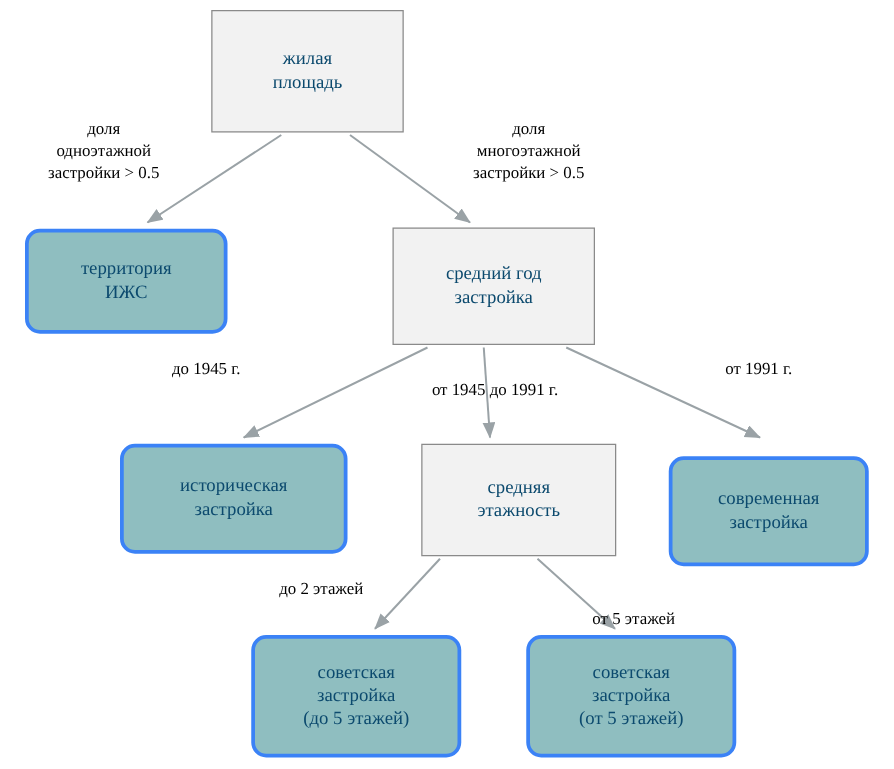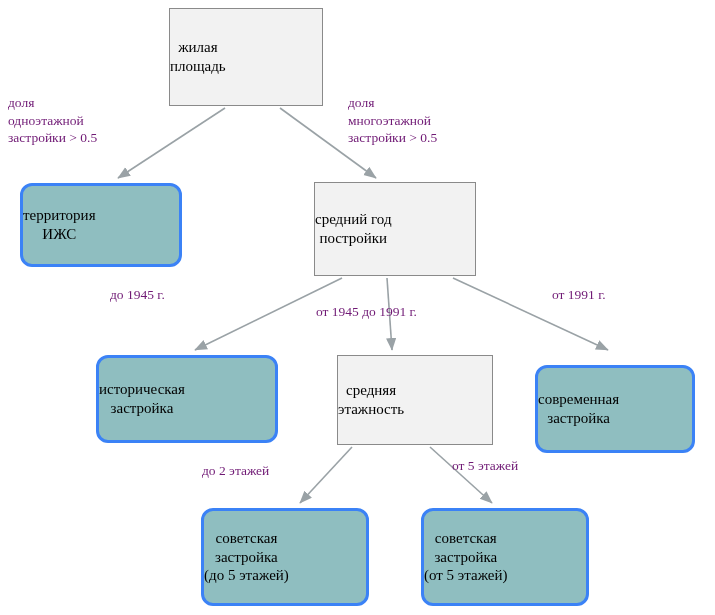--- a/index.html
+++ b/index.html
@@ -19,42 +19,43 @@
     position: absolute;
     left: 0;
     top: 0;
     width: 715px;
     height: 615px;
   }
   .node {
     position: absolute;
     display: flex;
     align-items: center;
+    justify-content: center;
     text-align: center;
     box-sizing: border-box;
     font-size: 15px;
     line-height: 1.25;
-    color: #000000;
+    color: #0c4a6e;
   }
   .node.decision {
     background: #f2f2f2;
     border: 1px solid #8a8a8a;
     border-radius: 0;
   }
   .node.leaf {
     background: #8fbec0;
     border: 3px solid #3b82f6;
     border-radius: 12px;
   }
   .edge-label {
     position: absolute;
     font-size: 13.5px;
     line-height: 1.3;
-    color: #701a75;
-    text-align: left;
+    color: #000000;
+    text-align: center;
     white-space: pre-line;
   }
 </style>
 </head>
 <body>
 
 <div id="canvas">
   <svg class="edges" viewBox="0 0 715 615">
     <defs>
       <marker id="arrowhead" markerWidth="9" markerHeight="9" refX="7.5" refY="3.2" orient="auto">
@@ -75,21 +76,21 @@
       <div class="node decision" style="left: 169px; top: 8px; width: 154px; height: 98px;">
         <span style="white-space: pre-line;">жилая
 площадь</span>
       </div>
       <div class="node leaf" style="left: 20px; top: 183px; width: 162px; height: 84px;">
         <span style="white-space: pre-line;">территория
 ИЖС</span>
       </div>
       <div class="node decision" style="left: 314px; top: 182px; width: 162px; height: 94px;">
         <span style="white-space: pre-line;">средний год
-постройки</span>
+застройка</span>
       </div>
       <div class="node leaf" style="left: 96px; top: 355px; width: 182px; height: 88px;">
         <span style="white-space: pre-line;">историческая
 застройка</span>
       </div>
       <div class="node decision" style="left: 317px; top: 355px; width: 156px; height: 90px; margin-left: 20px;">
         <span style="white-space: pre-line;">средняя
 этажность</span>
       </div>
       <div class="node leaf" style="left: 535px; top: 365px; width: 160px; height: 88px;">
@@ -111,15 +112,15 @@
       <div class="edge-label" style="left: 8px; top: 94px; width: 150px;">доля
 одноэтажной
 застройки &gt; 0.5</div>
       <div class="edge-label" style="left: 348px; top: 94px; width: 150px;">доля
 многоэтажной
 застройки &gt; 0.5</div>
       <div class="edge-label" style="left: 110px; top: 286px; width: 110px;">до 1945 г.</div>
       <div class="edge-label" style="left: 316px; top: 303px; width: 160px;">от 1945 до 1991 г.</div>
       <div class="edge-label" style="left: 552px; top: 286px; width: 110px;">от 1991 г.</div>
       <div class="edge-label" style="left: 202px; top: 462px; width: 110px;">до 2 этажей</div>
-      <div class="edge-label" style="left: 452px; top: 457px; width: 110px;">от 5 этажей</div>
+      <div class="edge-label" style="left: 452px; top: 486px; width: 110px;">от 5 этажей</div>
     </div>
 </div>
 
 </body></html>

